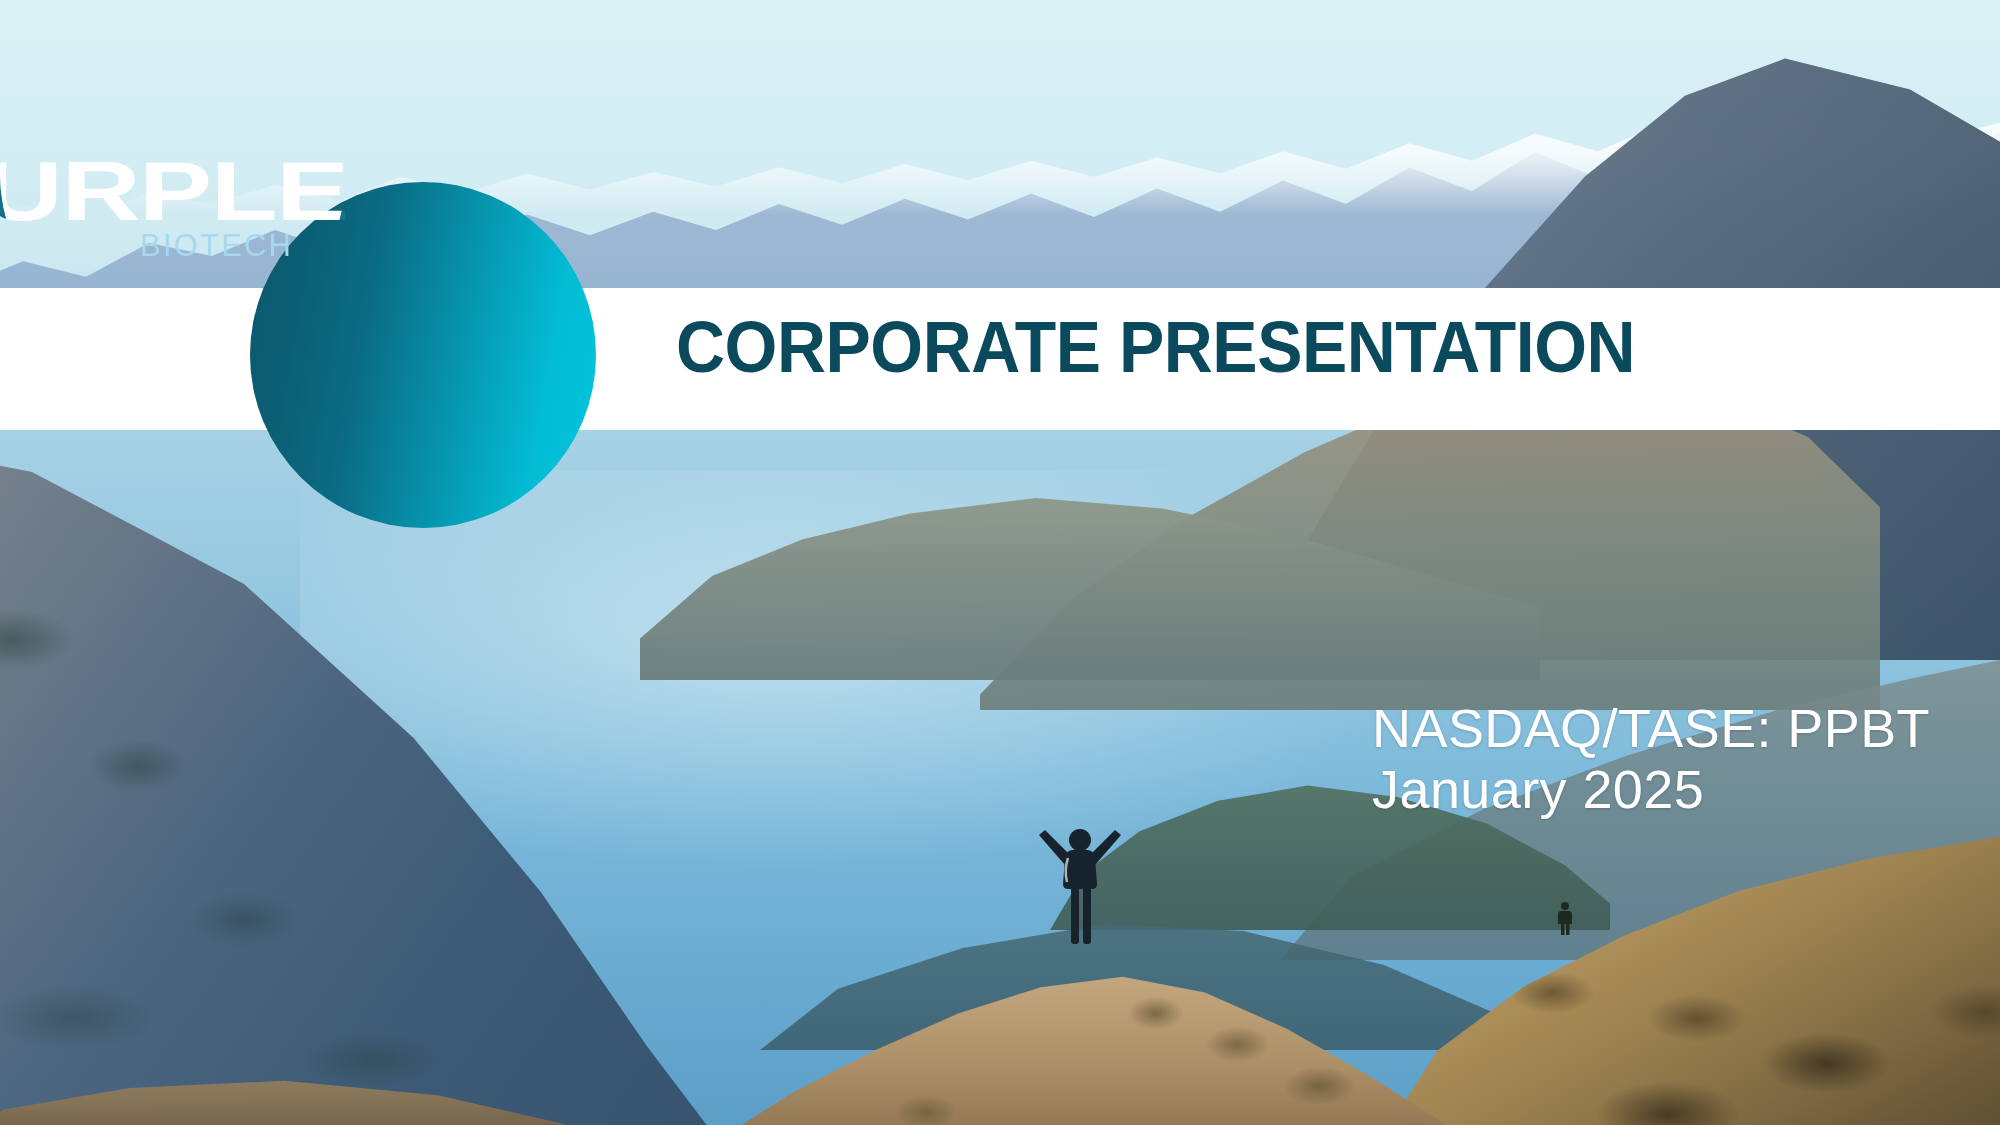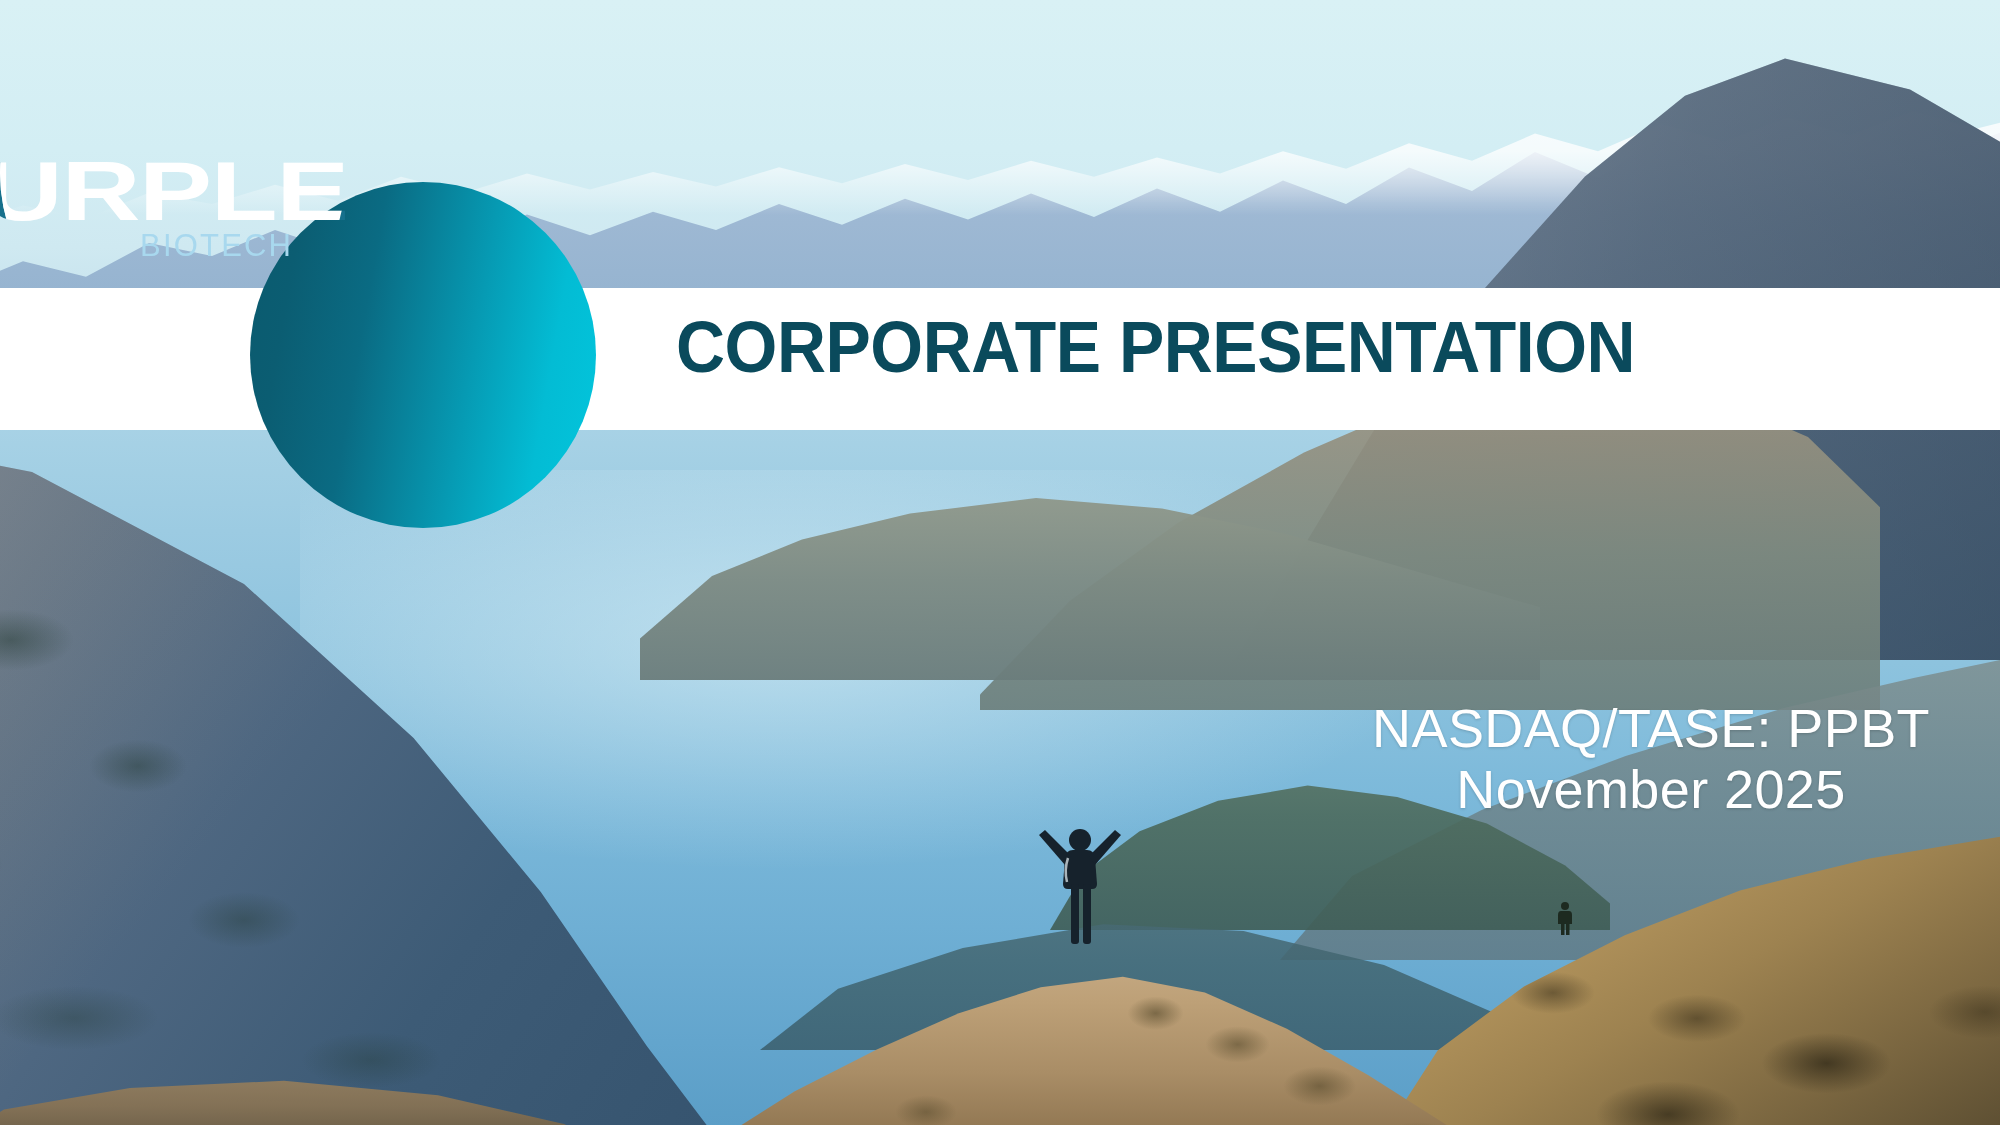--- a/index.html
+++ b/index.html
@@ -262,21 +262,21 @@
     letter-spacing: 2.2px;
     color: #a8d8ee;
     white-space: nowrap;
   }
 
   
   .ticker-block {
     position: absolute;
     right: 70px; top: 700px;
     z-index: 6;
-    text-align: center;
+    text-align: left;
     color: #ffffff;
     font-family: "Liberation Sans", sans-serif;
     text-shadow: 0 1px 3px rgba(0,0,0,0.18);
   }
   .ticker-line {
     font-size: 54px;
     font-weight: normal;
     line-height: 1.06;
     letter-spacing: 0.4px;
     white-space: nowrap;
@@ -364,16 +364,16 @@
       <text x="0" y="62" font-family="'Liberation Sans', sans-serif" font-size="84" font-weight="bold" fill="#ffffff" letter-spacing="-1" textLength="436" lengthAdjust="spacingAndGlyphs">PURPLE</text>
     </g>
   </svg>
 
   <div class="logo-sub" style="color: rgb(168, 216, 238);">BIOTECH</div>
 
   <div class="banner-title" style="color: rgb(10, 74, 92);">CORPORATE PRESENTATION</div>
 
   <div class="ticker-block" style="color: rgb(255, 255, 255);">
     <div class="ticker-line">NASDAQ/TASE: PPBT</div>
-    <div class="date-line">November 2025</div>
+    <div class="date-line">January 2025</div>
   </div>
 
 </div>
 
 </body></html>

